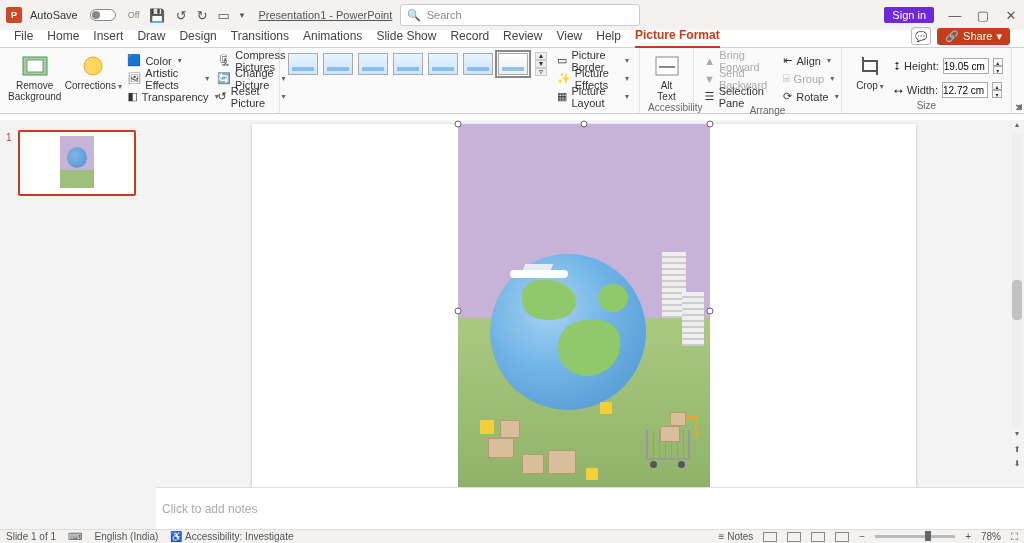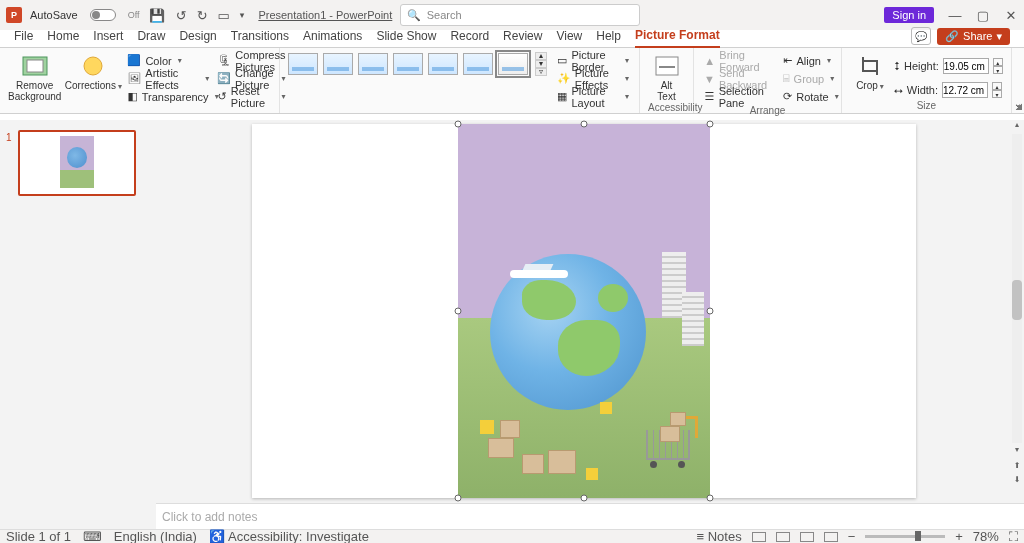--- a/index.html
+++ b/index.html
@@ -63,22 +63,22 @@
   .pic .plane .body{ position:absolute; width:58px; height:8px; background:#fff; border-radius:4px; top:6px;}
   .pic .plane .wing{ position:absolute; width:28px; height:6px; background:#e6eef5; top:0; left:14px; transform:skewX(-25deg);}
   .pic .bld{ position:absolute; background:repeating-linear-gradient(#eee,#eee 4px,#ccc 4px,#ccc 6px);}
   .pic .box{ position:absolute; background:#d8be9a; border:1px solid #b89a70;}
   .pic .ybox{ position:absolute; background:#f4cf3a;}
   .pic .cart{ position:absolute; width:56px; height:48px;}
   .pic .cart .cage{ position:absolute; width:44px; height:30px; border:2px solid #999; border-top:none; bottom:8px; left:6px; background:repeating-linear-gradient(90deg,transparent,transparent 5px,#999 5px,#999 6px);}
   .pic .cart .handle{ position:absolute; width:14px; height:22px; border-right:3px solid #e0a838; border-top:3px solid #e0a838; top:-4px; right:-2px;}
   .pic .cart .wheel{ position:absolute; width:7px; height:7px; border-radius:50%; background:#555; bottom:0;}
   .handle-dot{ position:absolute; width:7px; height:7px; border:1px solid #666; background:#fff; border-radius:50%; transform:translate(-50%,-50%);}
-  .notes { height:26px; background:#fff; border-top:1px solid #ddd; padding-left:6px; display:flex; align-items:center; font-size:12px; color:#aaa;}
-  .statusbar { position:absolute; bottom:0; left:0; right:0; height:14px; background:#f3f2f1; border-top:1px solid #ddd; display:flex; align-items:center; font-size:13px; color:#555; padding:0 6px; gap:12px;}
+  .notes { height:42px; background:#fff; border-top:1px solid #ddd; padding-left:6px; display:flex; align-items:center; font-size:12px; color:#aaa;}
+  .statusbar { position:absolute; bottom:0; left:0; right:0; height:14px; background:#f3f2f1; border-top:1px solid #ddd; display:flex; align-items:center; font-size:10px; color:#555; padding:0 6px; gap:12px;}
   .statusbar .right{ margin-left:auto; display:flex; align-items:center; gap:10px;}
   .viewbtn{ width:14px; height:10px; border:1px solid #888; display:inline-block;}
   .zoomslider{ width:80px; height:3px; background:#bbb; position:relative;}
   .zoomslider::after{ content:""; position:absolute; width:6px; height:10px; background:#666; top:-4px; left:62%;}
   .vscroll{ position:absolute; right:0; top:0; bottom:0; width:14px; background:#f3f3f3;}
   .vscroll .track{ position:absolute; top:14px; bottom:60px; left:2px; right:2px; background:#eee;}
   .vscroll .thumb-s{ position:absolute; left:2px; right:2px; top:160px; height:40px; background:#c2c2c2; border-radius:4px;}
   .vscroll .arrow{ position:absolute; left:0; right:0; height:12px; text-align:center; font-size:8px; color:#666;}
 </style>
 </head>

